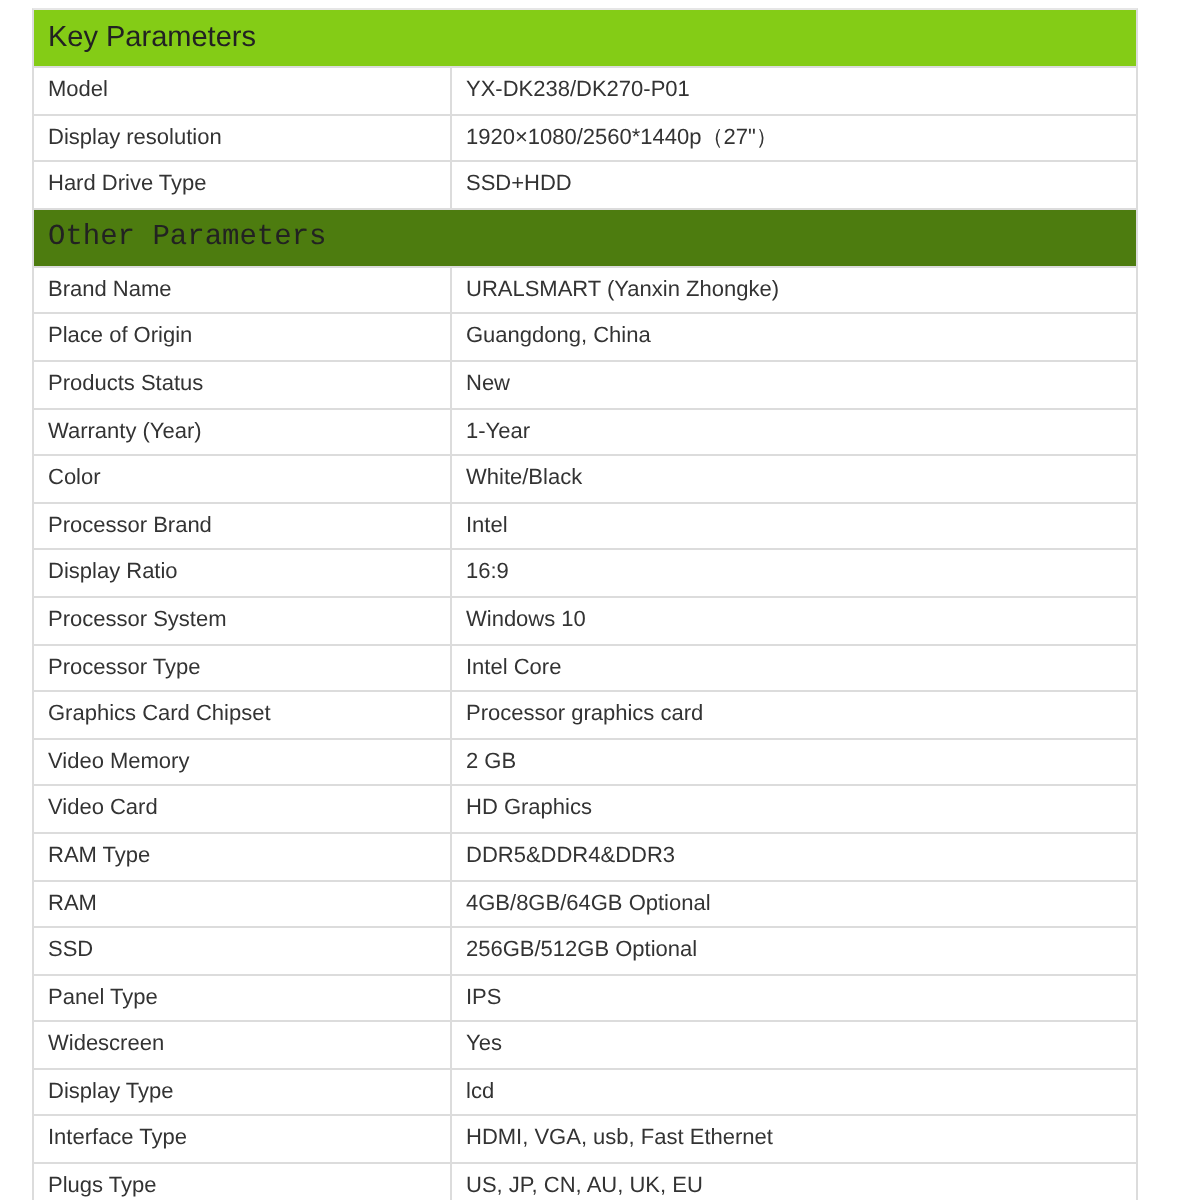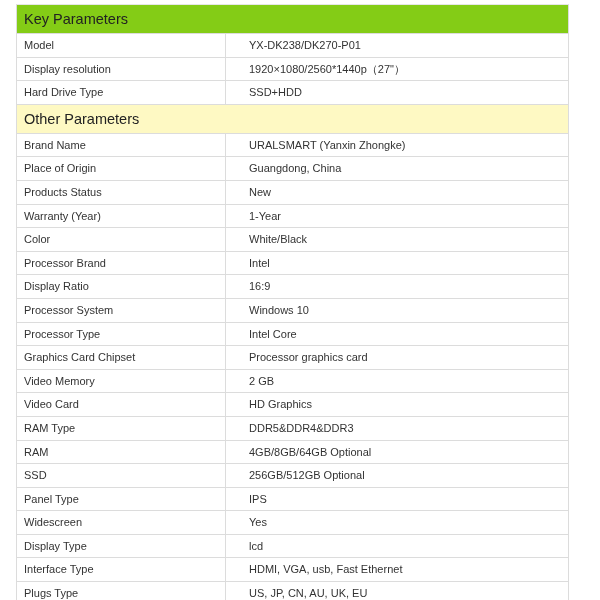--- a/index.html
+++ b/index.html
@@ -3,24 +3,24 @@
 <meta charset="utf-8">
 <style>
   html, body { margin:0; padding:0; background:#ffffff; }
   body { width:600px; height:600px; overflow:hidden; position:relative;
          font-family:"Liberation Sans", "DejaVu Sans", sans-serif; color:#222; }
   .table { position:absolute; left:16px; top:4px; width:551px;
            border-left:1px solid #dcdcdc; border-right:1px solid #dcdcdc; border-top:1px solid #e6e6e6; }
   .section { height:28px; line-height:28px; padding-left:7px; font-size:14.5px; color:#222;
              border-bottom:1px solid #dcdcdc; }
   .section.key { background:#84cc16; }
-  .section.other { background:#fef9c3; height:28px; line-height:28px; }
+  .section.other { background:#4d7c0f; height:28px; line-height:28px;font-family:Liberation Mono, monospace; }
   .row { display:flex; height:22.6px; line-height:22.6px; border-bottom:1px solid #dcdcdc; font-size:11px;align-items:center; }
   .cell-label { width:201px; padding-left:7px; border-right:1px solid #dcdcdc; box-sizing:border-box; width:209px; color:#333; white-space:nowrap; }
-  .cell-value { flex:1; padding-left:7px; color:#333; white-space:nowrap;margin-left:16px; }
+  .cell-value { flex:1; padding-left:7px; color:#333; white-space:nowrap; }
 </style>
 </head>
 <body>
 
 <div class="table">
   <div class="section key">Key Parameters</div>
   <div id="rows-0">
       <div class="row">
         <div class="cell-label">Model</div>
         <div class="cell-value">YX-DK238/DK270-P01</div>

